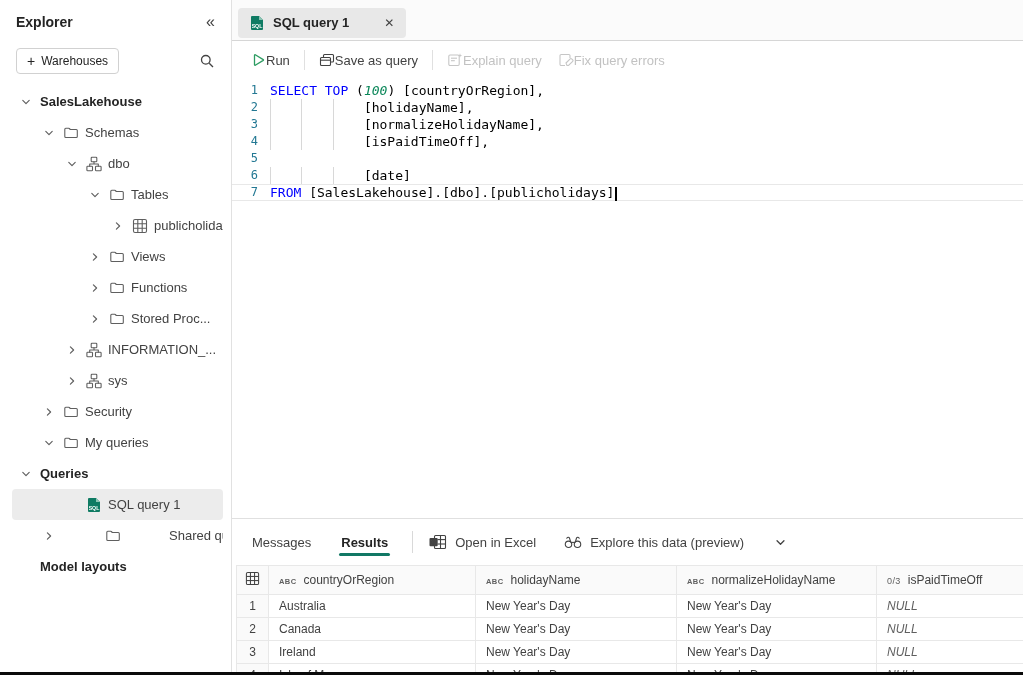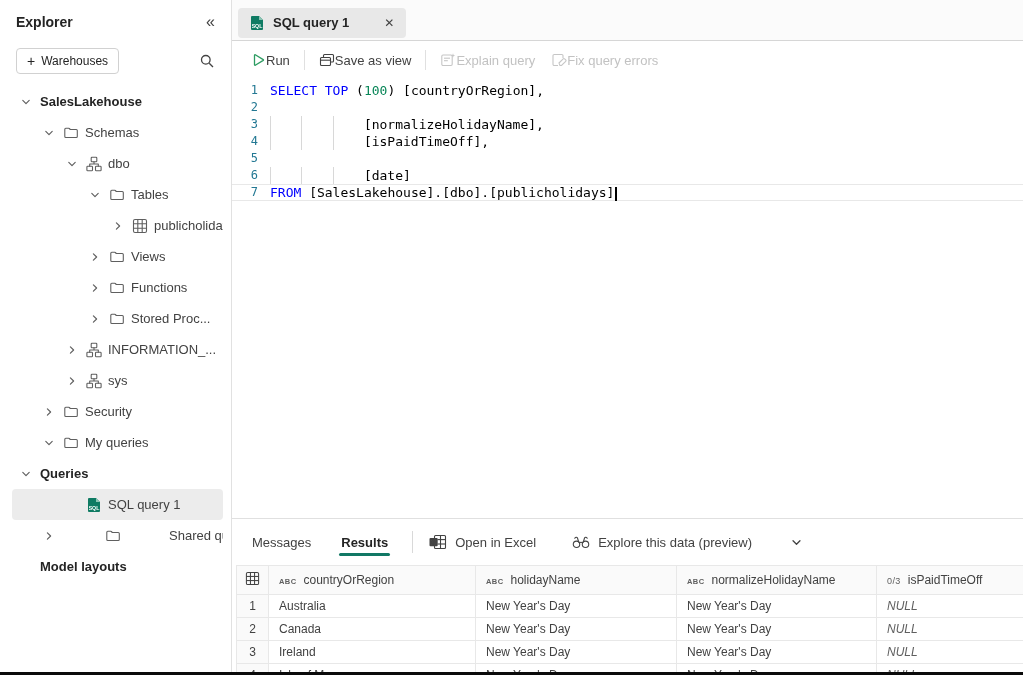--- a/index.html
+++ b/index.html
@@ -37,31 +37,31 @@
   .tb-divider { width:1px; height:20px; background:#e0e0e0; margin:0 10px; }
 
   
   .editor { flex:1; padding-top:3px; font-family:"DejaVu Sans Mono", monospace; font-size:13px; line-height:17px; overflow:hidden; background:#fff; }
   .line { display:flex; height:17px; white-space:pre; }
   .line.cur { box-shadow: inset 0 1px 0 #e8e8e8, inset 0 -1px 0 #e8e8e8; }
   .ln { width:26px; min-width:26px; text-align:right; color:#237893; margin-right:12px; font-size:12px; line-height:17px; }
   .code { white-space:pre; }
   .g { display:inline-block; width:4ch; height:17px; border-left:1px solid #d8d8d8; vertical-align:top; }
   .kw { color:#0000ff; }
-  .num { color:#098658; }
+  .num { color:#098658;font-style:italic; }
   .caret { display:inline-block; width:2px; height:14px; background:#000; vertical-align:middle; margin-left:1px; }
 
   
   .results { height:157px; border-top:1px solid #e0e0e0; display:flex; flex-direction:column; }
   .res-tabs { height:46px; min-height:46px; display:flex; align-items:center; padding-left:14px; font-size:13px; color:#424242; }
   .res-tab { position:relative; height:100%; display:flex; align-items:center; padding:0 6px; margin-right:18px; cursor:pointer; }
   .res-tab.active { font-weight:700; color:#242424; }
   .res-underline { position:absolute; left:4px; right:4px; bottom:9px; height:3px; border-radius:2px; }
   .v-div { width:1px; height:22px; background:#d9d9d9; margin:0 16px 0 0; }
-  .res-action { display:flex; align-items:center; gap:8px; margin-right:36px; cursor:pointer; }
+  .res-action { display:flex; align-items:center; gap:8px; margin-right:28px; cursor:pointer; }
   .dd-chev { display:flex; align-items:center; cursor:pointer; margin-left:2px; }
 
   .grid-wrap { flex:1; overflow:hidden; padding-left:4px; }
   table.grid { border-collapse:collapse; table-layout:fixed; width:791px; font-size:12px; color:#424242; }
   .grid th, .grid td { border:1px solid #e8e8e8; padding:0 10px; text-align:left; font-weight:400;
                        overflow:hidden; white-space:nowrap; }
   .grid th { height:29px; background:#fafafa; }
   .grid td { height:23px; background:#fff; }
   .grid td.rnum { background:#fafafa; text-align:center; padding:0 4px; }
   .grid th.corner { text-align:center; padding:0; }
@@ -324,21 +324,21 @@
       </div>
       <div class="tb-divider"></div>
       <div class="tb-item">
         <span style="display:flex;">
             <svg width="16" height="16" viewBox="0 0 16 16" fill="none" stroke="#424242" stroke-width="1.1">
               <rect x="4.5" y="2.5" width="10" height="7.5" rx="1"></rect>
               <rect x="1.5" y="5.5" width="10" height="8" rx="1" fill="#fff"></rect>
               <line x1="1.5" y1="8.2" x2="11.5" y2="8.2"></line>
             </svg>
           </span>
-        <span>Save as view</span>
+        <span>Save as query</span>
       </div>
       <div class="tb-divider"></div>
       <div class="tb-item disabled">
         <span style="display:flex;">
             <svg width="16" height="16" viewBox="0 0 16 16" fill="none" stroke="#c6c6c6" stroke-width="1.1">
               <rect x="1.8" y="3" width="10.4" height="10.5" rx="1.2"></rect>
               <line x1="4" y1="6.2" x2="10" y2="6.2"></line>
               <line x1="4" y1="8.7" x2="7.8" y2="8.7"></line>
               <path d="M13 1.2l.6 1.7 1.7.6-1.7.6-.6 1.7-.6-1.7-1.7-.6 1.7-.6z" fill="#c6c6c6" stroke="none"></path>
             </svg>
@@ -351,21 +351,21 @@
               <path d="M12 6V3.7a1.2 1.2 0 0 0-1.2-1.2H3.2A1.2 1.2 0 0 0 2 3.7v8.6a1.2 1.2 0 0 0 1.2 1.2H7"></path>
               <path d="M9 13.5l-1-2.5 4.2-4.2a1 1 0 0 1 1.4 0l1.1 1.1a1 1 0 0 1 0 1.4L10.5 13.5z"></path>
             </svg>
           </span>
         <span>Fix query errors</span>
       </div>
     </div>
 
     <div class="editor" id="codelines">
         <div class="line"><span class="ln">1</span><span class="code"><span class="kw">SELECT</span><span> </span><span class="kw">TOP</span><span> (</span><span class="num">100</span><span>) [countryOrRegion],</span></span></div>
-        <div class="line"><span class="ln">2</span></div>
+        <div class="line"><span class="ln">2</span><span class="code"><span class="g"></span><span class="g"></span><span class="g"></span><span>[holidayName],</span></span></div>
         <div class="line"><span class="ln">3</span><span class="code"><span class="g"></span><span class="g"></span><span class="g"></span><span>[normalizeHolidayName],</span></span></div>
         <div class="line"><span class="ln">4</span><span class="code"><span class="g"></span><span class="g"></span><span class="g"></span><span>[isPaidTimeOff],</span></span></div>
         <div class="line"><span class="ln">5</span></div>
         <div class="line"><span class="ln">6</span><span class="code"><span class="g"></span><span class="g"></span><span class="g"></span><span>[date]</span></span></div>
         <div class="line cur"><span class="ln">7</span><span class="code"><span class="kw">FROM</span><span> [SalesLakehouse].[dbo].[publicholidays]</span><span class="caret"></span></span></div>
       </div>
 
     <div class="results">
       <div class="res-tabs">
         <div class="res-tab">

